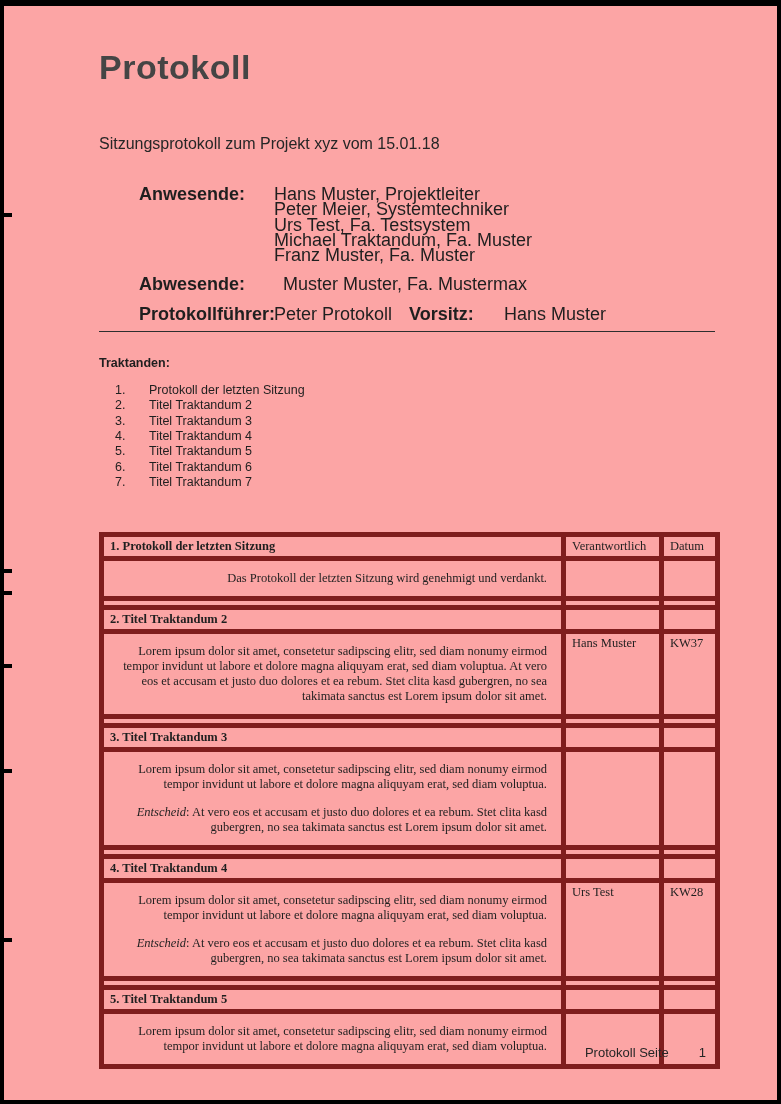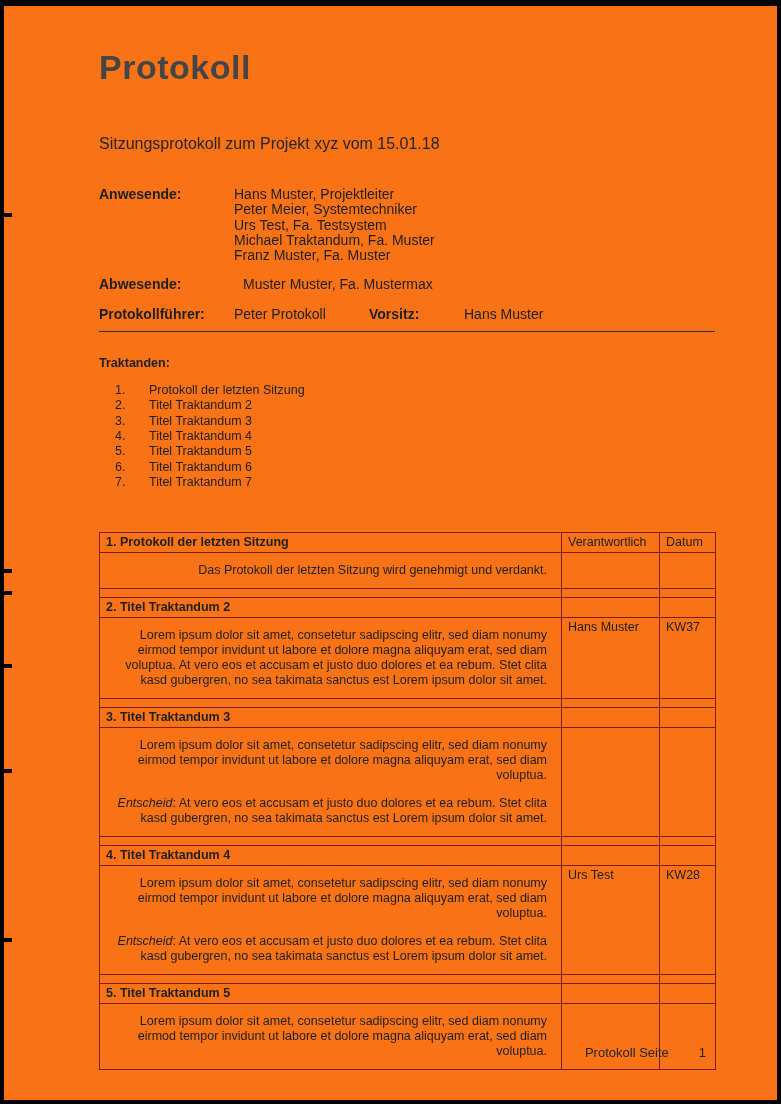--- a/index.html
+++ b/index.html
@@ -7,21 +7,21 @@
   html, body { background: #ffffff; }
   body {
     width: 781px; height: 1104px;
     font-family: "Liberation Sans", sans-serif;
     color: #1f1f1f;
     -webkit-font-smoothing: antialiased;
   }
   .page-frame {
     position: relative;
     width: 781px; height: 1104px;
-    background: #f97316;
+    background: #fca5a5;
     border: solid #000;
     border-width: 6px 4px 4px 4px;
     overflow: hidden;
   }
   .scan-mark { position: absolute; left: 0; width: 8px; height: 4px; background: #000; }
   .content { position: absolute; left: 95px; top: 0; width: 616px; }
 
   .doc-title {
     margin-top: 42px;
     font-size: 34px;
@@ -29,21 +29,21 @@
     letter-spacing: 0.5px;
     color: #454545;
     line-height: 1.15;
   }
   .doc-subtitle {
     margin-top: 48px;
     font-size: 16px;
     color: #262626;
   }
 
-  .meta { margin-top: 34px; font-size: 14px; line-height: 15.3px; }
+  .meta { margin-top: 34px; font-size: 18px; line-height: 15.3px; margin-left: 40px; }
   .meta-row { display: flex; align-items: flex-start; }
   .meta-label { width: 135px; flex: 0 0 135px; font-weight: bold; }
   .meta-value { flex: 1; }
   .attendee-line { line-height: 15.3px; }
   .row-abwesende { margin-top: 13px; gap: 9px; }
   .row-protokoll { margin-top: 15px; }
   .meta-sub-value { width: 135px; flex: 0 0 135px; }
   .meta-label-vorsitz { width: 95px; flex: 0 0 95px; font-weight: bold; }
 
   .divider { margin-top: 9px; border: none; border-top: 1px solid #2e2e2e; height: 0; }
@@ -55,24 +55,25 @@
   .trakt-title { flex: 1; }
 
   table.protocol-table {
     margin-top: 42px;
     width: 616px;
     border-collapse: collapse;
     table-layout: fixed;
     font-size: 12.5px;
   }
   .protocol-table td {
-    border: 1px solid #7f1d1d;
+    border: 5px solid #7f1d1d;
     padding: 2px 6px;
     vertical-align: top;
     line-height: 15px;
+    font-family: Liberation Serif, serif;
   }
   .col-content { width: 462px; }
   .col-resp { width: 98px; }
   .col-date { width: 56px; }
   .title-cell { font-weight: bold; }
   .col-head-cell { font-weight: normal; margin-top: 8px; }
   .spacer-row td { height: 9px; padding: 0; }
   .text-cell .para { margin: 8px; text-align: right; }
   .text-cell .para + .para { margin-top: 13px; }
   .text-cell em { font-style: italic; }

